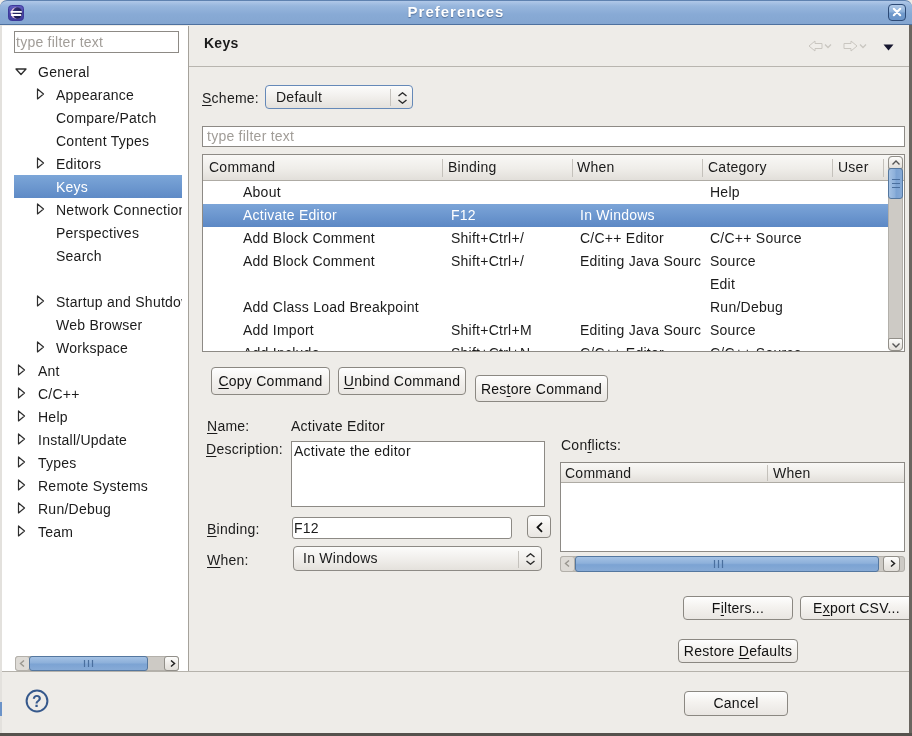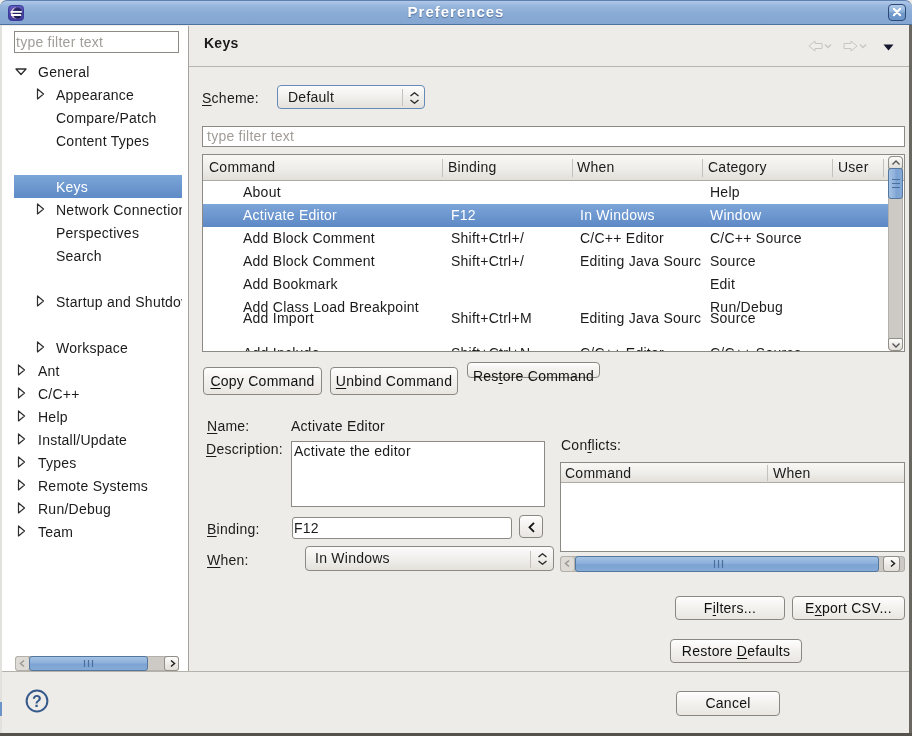--- a/index.html
+++ b/index.html
@@ -43,23 +43,23 @@
     background:linear-gradient(180deg,#fdfdfc,#ece9e5 60%,#e2dfda);}
   .sb-btn.dis{background:#dedbd6;border-color:#b3b0aa;}
 
   
   #rightpanel{left:189px;top:26px;width:721px;height:645px;background:#eeece8;}
   #keyshdr{left:15px;top:9px;font-weight:bold;font-size:14px;}
   #hdrsep{left:0;top:40px;width:721px;height:1px;background:#b8b5af;}
 
   .field{position:absolute;border:1px solid #8d8a85;background:#fff;}
   .btn{position:absolute;border:1px solid #8b8882;border-radius:4px;text-align:center;
-    background:linear-gradient(180deg,#fefefe 0%,#f4f2ef 45%,#e9e6e2 100%);color:#111;}
+    background:linear-gradient(180deg,#fefefe 0%,#f4f2ef 45%,#e9e6e2 100%);color:#111;margin-left:8px;}
   .combo{position:absolute;border-radius:4px;border:1px solid #8d8a85;
-    background:linear-gradient(180deg,#fcfcfb 0%,#f1efec 50%,#e4e1dc 100%);margin-left:12px;}
+    background:linear-gradient(180deg,#fcfcfb 0%,#f1efec 50%,#e4e1dc 100%);}
 
   
   #tbl{left:13px;top:128px;width:703px;height:198px;border:1px solid #8d8a85;background:#fff;overflow:hidden;}
   #tblhdr{position:absolute;left:0;top:0;width:701px;height:26px;
     background:linear-gradient(180deg,#f9f8f6 0%,#efede9 55%,#e2dfda 100%);
     border-bottom:1px solid #aeaba4;}
   .hsep{position:absolute;top:4px;width:1px;height:18px;background:#c4c1bb;}
   .hlbl{position:absolute;top:0;line-height:25px;}
   .row{position:absolute;left:0;width:686px;height:23px;line-height:23px;white-space:nowrap;}
   .row.sel{background:linear-gradient(180deg,#7ca5d8,#5c88c5);color:#fff;}
@@ -128,40 +128,49 @@
         </div>
       <div class="trow" style="top:23px">
           <svg class="exp exp1" width="9" height="12">
             <path d="M1.5 1 L1.5 11 L7.5 6 Z" fill="none" stroke="#2e2e2e" stroke-width="1.2" stroke-linejoin="round"></path>
           </svg>
           <span class="lbl1">Appearance</span>
         </div>
       <div class="trow" style="top:69px">
           <span class="lbl1">Content Types</span>
         </div>
+      <div class="trow" style="top:92px">
+          <svg class="exp exp1" width="9" height="12">
+            <path d="M1.5 1 L1.5 11 L7.5 6 Z" fill="none" stroke="#2e2e2e" stroke-width="1.2" stroke-linejoin="round"></path>
+          </svg>
+          <span class="lbl1">Editors</span>
+        </div>
       <div class="trow sel" style="top:115px">
           <span class="lbl1">Keys</span>
         </div>
       <div class="trow" style="top:138px">
           <svg class="exp exp1" width="9" height="12">
             <path d="M1.5 1 L1.5 11 L7.5 6 Z" fill="none" stroke="#2e2e2e" stroke-width="1.2" stroke-linejoin="round"></path>
           </svg>
           <span class="lbl1">Network Connections</span>
         </div>
       <div class="trow" style="top:161px">
           <span class="lbl1">Perspectives</span>
         </div>
       <div class="trow" style="top:184px">
           <span class="lbl1">Search</span>
         </div>
       <div class="trow" style="top:230px">
           <svg class="exp exp1" width="9" height="12">
             <path d="M1.5 1 L1.5 11 L7.5 6 Z" fill="none" stroke="#2e2e2e" stroke-width="1.2" stroke-linejoin="round"></path>
           </svg>
           <span class="lbl1">Startup and Shutdown</span>
+        </div>
+      <div class="trow" style="top:253px">
+          <span class="lbl1">Web Browser</span>
         </div>
       <div class="trow" style="top:276px">
           <svg class="exp exp1" width="9" height="12">
             <path d="M1.5 1 L1.5 11 L7.5 6 Z" fill="none" stroke="#2e2e2e" stroke-width="1.2" stroke-linejoin="round"></path>
           </svg>
           <span class="lbl1">Workspace</span>
         </div>
       <div class="trow" style="top:299px">
           <svg class="exp exp0" width="9" height="12">
             <path d="M1.5 1 L1.5 11 L7.5 6 Z" fill="none" stroke="#2e2e2e" stroke-width="1.2" stroke-linejoin="round"></path>
@@ -271,47 +280,45 @@
         <div class="row" style="top:26px">
             <span class="c0">About</span>
             <span class="c1"></span>
             <span class="c2"></span>
             <span class="c3">Help</span>
           </div>
         <div class="row sel" style="top:49px">
             <span class="c0">Activate Editor</span>
             <span class="c1">F12</span>
             <span class="c2">In Windows</span>
-            <span class="c3">Window</span>
           </div>
         <div class="row" style="top:72px">
             <span class="c0">Add Block Comment</span>
             <span class="c1">Shift+Ctrl+/</span>
             <span class="c2">C/C++ Editor</span>
             <span class="c3">C/C++ Source</span>
           </div>
         <div class="row" style="top:95px">
             <span class="c0">Add Block Comment</span>
             <span class="c1">Shift+Ctrl+/</span>
             <span class="c2">Editing Java Source</span>
             <span class="c3">Source</span>
           </div>
         <div class="row" style="top:118px">
-            <span class="c0">Add Bookmark</span>
             <span class="c1"></span>
             <span class="c2"></span>
             <span class="c3">Edit</span>
           </div>
         <div class="row" style="top:141px">
             <span class="c0">Add Class Load Breakpoint</span>
             <span class="c1"></span>
             <span class="c2"></span>
             <span class="c3">Run/Debug</span>
           </div>
-        <div class="row" style="top:152px">
+        <div class="row" style="top:164px">
             <span class="c0">Add Import</span>
             <span class="c1">Shift+Ctrl+M</span>
             <span class="c2">Editing Java Source</span>
             <span class="c3">Source</span>
           </div>
         <div class="row" style="top:187px">
             <span class="c0">Add Include</span>
             <span class="c1">Shift+Ctrl+N</span>
             <span class="c2">C/C++ Editor</span>
             <span class="c3">C/C++ Source</span>
@@ -328,21 +335,21 @@
           <path d="M0 1.5 H8 M0 5.5 H8 M0 9.5 H8" stroke="#4a6f9e" stroke-width="1.2"></path>
         </svg>
       <div class="sb-btn" style="left:685px;top:183px;width:15px;height:13px;border-radius:2px 2px 4px 4px"></div>
       <svg class="abs" style="left:689px;top:188px" width="8" height="6">
           <path d="M0.5 0.5 L4 4 L7.5 0.5" stroke="#555" stroke-width="1.4" fill="none"></path>
         </svg>
     </div>
 
     <div class="btn" style="left:14px;top:341px;width:119px;height:28px;line-height:26px"><u>C</u>opy Command</div>
     <div class="btn" style="left:141px;top:341px;width:128px;height:28px;line-height:26px"><u>U</u>nbind Command</div>
-    <div class="btn" style="left:278px;top:336px;width:133px;height:16px;line-height:26px">Res<u>t</u>ore Command</div>
+    <div class="btn" style="left:278px;top:349px;width:133px;height:27px;line-height:26px">Res<u>t</u>ore Command</div>
 
     <div class="abs" style="left:18px;top:392px"><u>N</u>ame:</div>
     <div class="abs" style="left:102px;top:392px">Activate Editor</div>
     <div class="abs" style="left:17px;top:415px"><u>D</u>escription:</div>
     <div class="field" style="left:102px;top:415px;width:254px;height:66px;padding:1px 0 0 2px">Activate the editor</div>
 
     <div class="abs" style="left:18px;top:495px"><u>B</u>inding:</div>
     <div class="field" style="left:103px;top:491px;width:220px;height:22px;line-height:20px;padding-left:1px;border-radius:3px">F12</div>
     <div class="btn" style="left:330px;top:489px;width:24px;height:23px">
       <svg width="9" height="11" style="margin-top:6px">
@@ -379,21 +386,21 @@
     <svg class="abs" style="left:524px;top:534px" width="11" height="8">
         <path d="M1.5 0 V8 M5.5 0 V8 M9.5 0 V8" stroke="#4a6f9e" stroke-width="1.2"></path>
       </svg>
     <div class="sb-btn" style="left:694px;top:530px;width:17px;height:16px"></div>
     <svg class="abs" style="left:700px;top:534px" width="7" height="8">
         <path d="M2 0.5 L5.5 3.5 L2 6.5" stroke="#222" stroke-width="1.5" fill="none"></path>
       </svg>
 
     <div class="btn" style="left:486px;top:570px;width:110px;height:24px;line-height:22px">F<u>i</u>lters...</div>
     <div class="btn" style="left:603px;top:570px;width:113px;height:24px;line-height:22px">E<u>x</u>port CSV...</div>
-    <div class="btn" style="left:481px;top:613px;width:132px;height:24px;line-height:22px">Restore <u>D</u>efaults</div>
+    <div class="btn" style="left:481px;top:613px;width:120px;height:24px;line-height:22px">Restore <u>D</u>efaults</div>
   </div>
 
   <div class="abs" id="footsep"></div>
   <div class="abs" id="footer">
     <svg class="abs" style="left:23px;top:17px" width="24" height="24">
       <circle cx="12" cy="12" r="10.4" fill="none" stroke="#36598c" stroke-width="2"></circle>
       <text x="12" y="17.5" font-size="16" font-weight="bold" fill="#36598c" text-anchor="middle">?</text>
     </svg>
     <div class="btn" style="left:674px;top:19px;width:104px;height:25px;line-height:23px">Cancel</div>
   </div>

